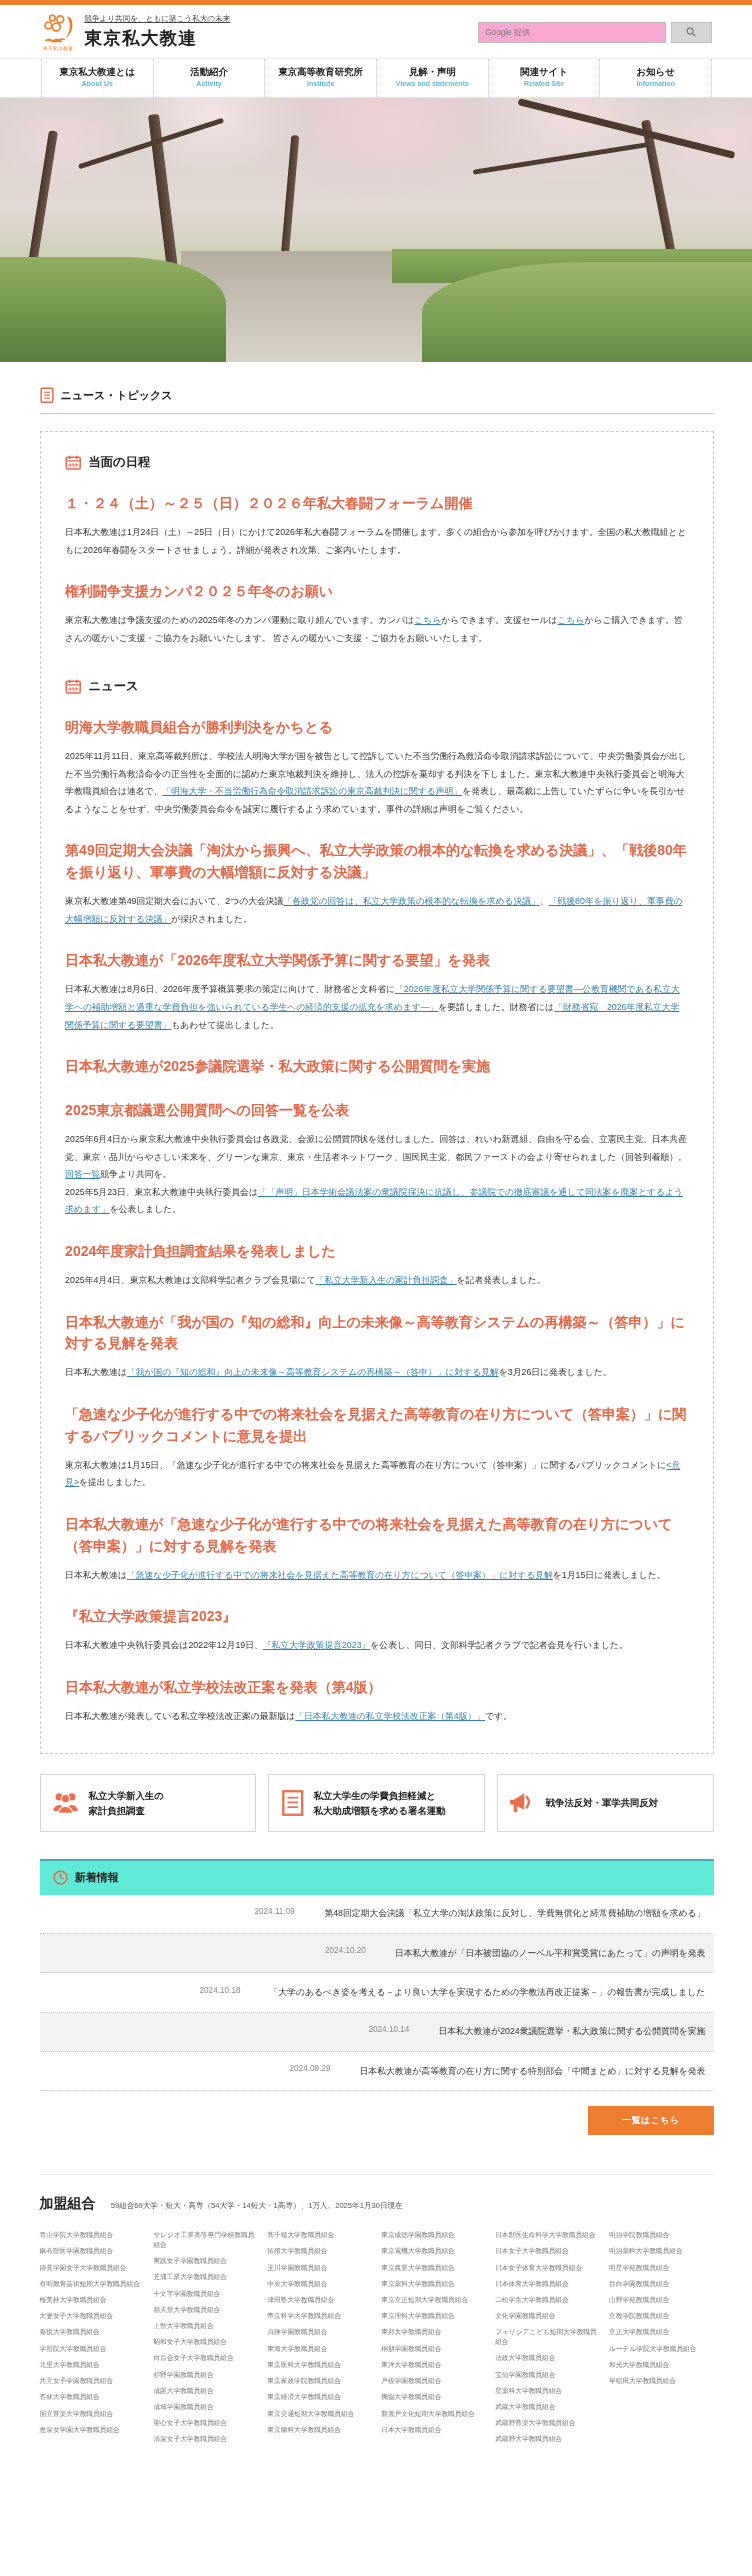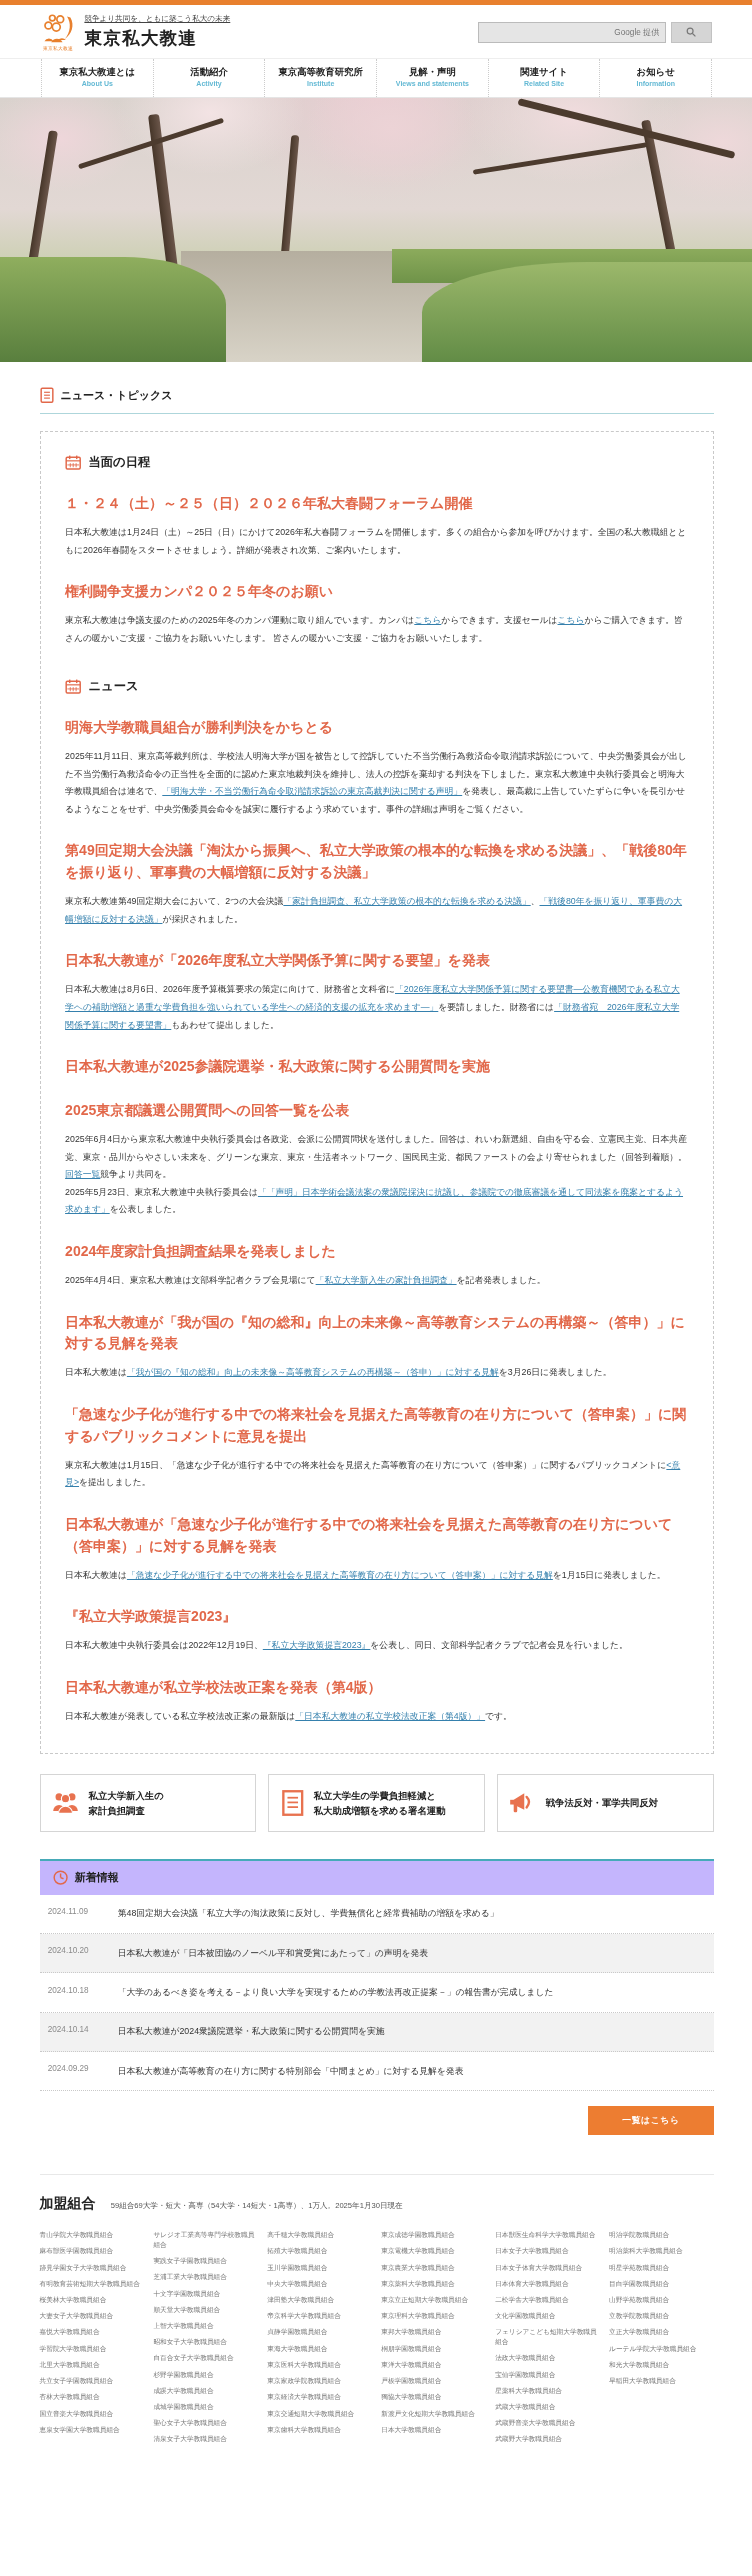--- a/index.html
+++ b/index.html
@@ -9,21 +9,21 @@
 
   
   .topbar { height:5.3px; background:#e8802e; }
   .header { display:flex; align-items:center; padding:8.2px 41px 7px; }
   .logo-wrap { display:flex; flex-direction:column; align-items:center; margin-right:9.4px; }
   .logo-cap { font-size:4.7px; color:#e8802e; letter-spacing:0.3px; margin-top:0.6px; }
   .title-block .tagline { font-size:7.6px; color:#444; margin-bottom:1.8px;text-decoration:underline; }
   .title-block .site-title { font-size:17.6px; font-weight:700; color:#222; letter-spacing:1.2px; }
   .search-area { margin-left:auto; display:flex; align-items:center; }
   .search-input { width:188px; height:21px; border:0.6px solid #bbb; font-size:8.2px;
-                  padding:0 5.9px; color:#666; background:#e5e5e5;text-align:right; }
+                  padding:0 5.9px; color:#666; background:#f9a8d4; }
   .search-btn { width:41px; height:21px; background:#d5d5d5; border:0.6px solid #c2c2c2;
                 margin-left:4.7px; display:flex; align-items:center; justify-content:center; cursor:pointer; }
 
   
   .nav { display:flex; border-top:0.6px solid #eee; border-bottom:0.6px solid #e5e5e5; padding:0 41px; }
   .nav-item { flex:1; text-align:center; padding:7px 2.3px 8.2px; border-right:0.6px dotted #ccc; cursor:pointer; }
   .nav-item:first-child { border-left:0.6px dotted #ccc; }
   .nav-jp { display:block; font-size:9.4px; font-weight:700; color:#222; }
   .nav-en { display:block; font-size:7px; font-weight:700; color:#64b9d4; margin-top:1.8px; line-height:1.25; }
 
@@ -70,25 +70,25 @@
   .lnk { color:#3580ad; text-decoration:underline; }
   .news-block { margin-top:30.5px; }
 
   
   .quick-links { display:flex; gap:11.7px; margin:20px 0 0; }
   .qlink { flex:1; border:0.6px solid #d5d5d5; background:#fff; display:flex; align-items:center;
            gap:9.4px; padding:13px 11.7px; cursor:pointer; }
   .qlink-text { font-size:9.4px; font-weight:700; color:#222; line-height:1.6; }
 
   
-  .updates-band { margin-top:27px; border-top:2.3px solid #46aab8; background:#c4b5fd;
+  .updates-band { margin-top:27px; border-top:2.3px solid #46aab8; background:#5eead4;
                   display:flex; align-items:center; gap:7px; padding:9.4px 13px; }
   .updates-band .t { font-size:11px; font-weight:700; color:#222; }
   .update-row { display:flex; align-items:flex-start; padding:11.7px 8.2px; border-bottom:0.6px dotted #c9c9c9;
-                font-size:8.8px; cursor:pointer; }
+                font-size:8.8px; cursor:pointer;justify-content:flex-end; }
   .update-row.alt { background:#f2f2f2; }
   .u-date { width:70px; flex:none; color:#8a8a8a; font-size:8.2px; padding-top:0.6px; }
   .u-text { color:#333; line-height:1.7; }
   .more-wrap { overflow:hidden; padding:15.2px 0 4.7px; }
   .more-btn { float:right; background:#ed7d31; color:#fff; font-size:8.8px; font-weight:700;
               padding:8.2px 34px; cursor:pointer; letter-spacing:0.6px; }
 
   
   .members { width:674px; margin:34px auto 0; padding-top:20px; border-top:0.6px solid #e8e8e8; }
   .members-head { display:flex; align-items:flex-end; gap:15.2px; }
@@ -220,21 +220,21 @@
           <line x1="14" y1="14" x2="14" y2="21" stroke="#e2684a" stroke-width="1.5"></line>
           <line x1="19" y1="14" x2="19" y2="21" stroke="#e2684a" stroke-width="1.5"></line>
           <line x1="4" y1="17" x2="24" y2="17" stroke="#e2684a" stroke-width="1.5"></line>
         </svg>
         <span class="t">ニュース</span>
       </div>
       <div id="news-items">
           <h3 class="item-h">明海大学教職員組合が勝利判決をかちとる</h3>
           <p class="item-b"><span>2025年11月11日、東京高等裁判所は、学校法人明海大学が国を被告として控訴していた不当労働行為救済命令取消請求訴訟について、中央労働委員会が出した不当労働行為救済命令の正当性を全面的に認めた東京地裁判決を維持し、法人の控訴を棄却する判決を下しました。東京私大教連中央執行委員会と明海大学教職員組合は連名で、</span><a class="lnk" href="#">「明海大学・不当労働行為命令取消請求訴訟の東京高裁判決に関する声明」</a><span>を発表し、最高裁に上告していたずらに争いを長引かせるようなことをせず、中央労働委員会命令を誠実に履行するよう求めています。事件の詳細は声明をご覧ください。</span></p>
           <h3 class="item-h">第49回定期大会決議「淘汰から振興へ、私立大学政策の根本的な転換を求める決議」、「戦後80年を振り返り、軍事費の大幅増額に反対する決議」</h3>
-          <p class="item-b"><span>東京私大教連第49回定期大会において、2つの大会決議</span><a class="lnk" href="#">「家計負担調査、私立大学政策の根本的な転換を求める決議」</a><span>、</span><a class="lnk" href="#">「戦後80年を振り返り、軍事費の大幅増額に反対する決議」</a><span>が採択されました。</span></p>
+          <p class="item-b"><span>東京私大教連第49回定期大会において、2つの大会決議</span><a class="lnk" href="#">「各政党の回答は、私立大学政策の根本的な転換を求める決議」</a><span>、</span><a class="lnk" href="#">「戦後80年を振り返り、軍事費の大幅増額に反対する決議」</a><span>が採択されました。</span></p>
           <h3 class="item-h">日本私大教連が「2026年度私立大学関係予算に関する要望」を発表</h3>
           <p class="item-b"><span>日本私大教連は8月6日、2026年度予算概算要求の策定に向けて、財務省と文科省に</span><a class="lnk" href="#">「2026年度私立大学関係予算に関する要望書―公教育機関である私立大学への補助増額と過重な学費負担を強いられている学生への経済的支援の拡充を求めます―」</a><span>を要請しました。財務省には</span><a class="lnk" href="#">「財務省宛　2026年度私立大学関係予算に関する要望書」</a><span>もあわせて提出しました。</span></p>
           <h3 class="item-h">日本私大教連が2025参議院選挙・私大政策に関する公開質問を実施</h3>
           <h3 class="item-h">2025東京都議選公開質問への回答一覧を公表</h3>
           <p class="item-b"><span>2025年6月4日から東京私大教連中央執行委員会は各政党、会派に公開質問状を送付しました。回答は、れいわ新選組、自由を守る会、立憲民主党、日本共産党、東京・品川からやさしい未来を、グリーンな東京、東京・生活者ネットワーク、国民民主党、都民ファーストの会より寄せられました（回答到着順）。</span><a class="lnk" href="#">回答一覧</a><span>競争より共同を。</span></p>
           <p class="item-b"><span>2025年5月23日、東京私大教連中央執行委員会は</span><a class="lnk" href="#">「「声明」日本学術会議法案の衆議院採決に抗議し、参議院での徹底審議を通して同法案を廃案とするよう求めます」</a><span>を公表しました。</span></p>
           <h3 class="item-h">2024年度家計負担調査結果を発表しました</h3>
           <p class="item-b"><span>2025年4月4日、東京私大教連は文部科学記者クラブ会見場にて</span><a class="lnk" href="#">「私立大学新入生の家計負担調査」</a><span>を記者発表しました。</span></p>
           <h3 class="item-h">日本私大教連が「我が国の『知の総和』向上の未来像～高等教育システムの再構築～（答申）」に対する見解を発表</h3>
           <p class="item-b"><span>日本私大教連は</span><a class="lnk" href="#">「我が国の『知の総和』向上の未来像～高等教育システムの再構築～（答申）」に対する見解</a><span>を3月26日に発表しました。</span></p>

